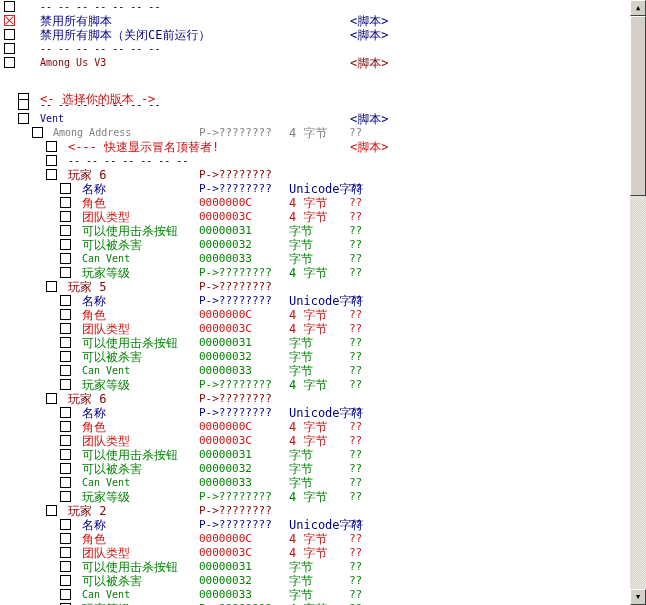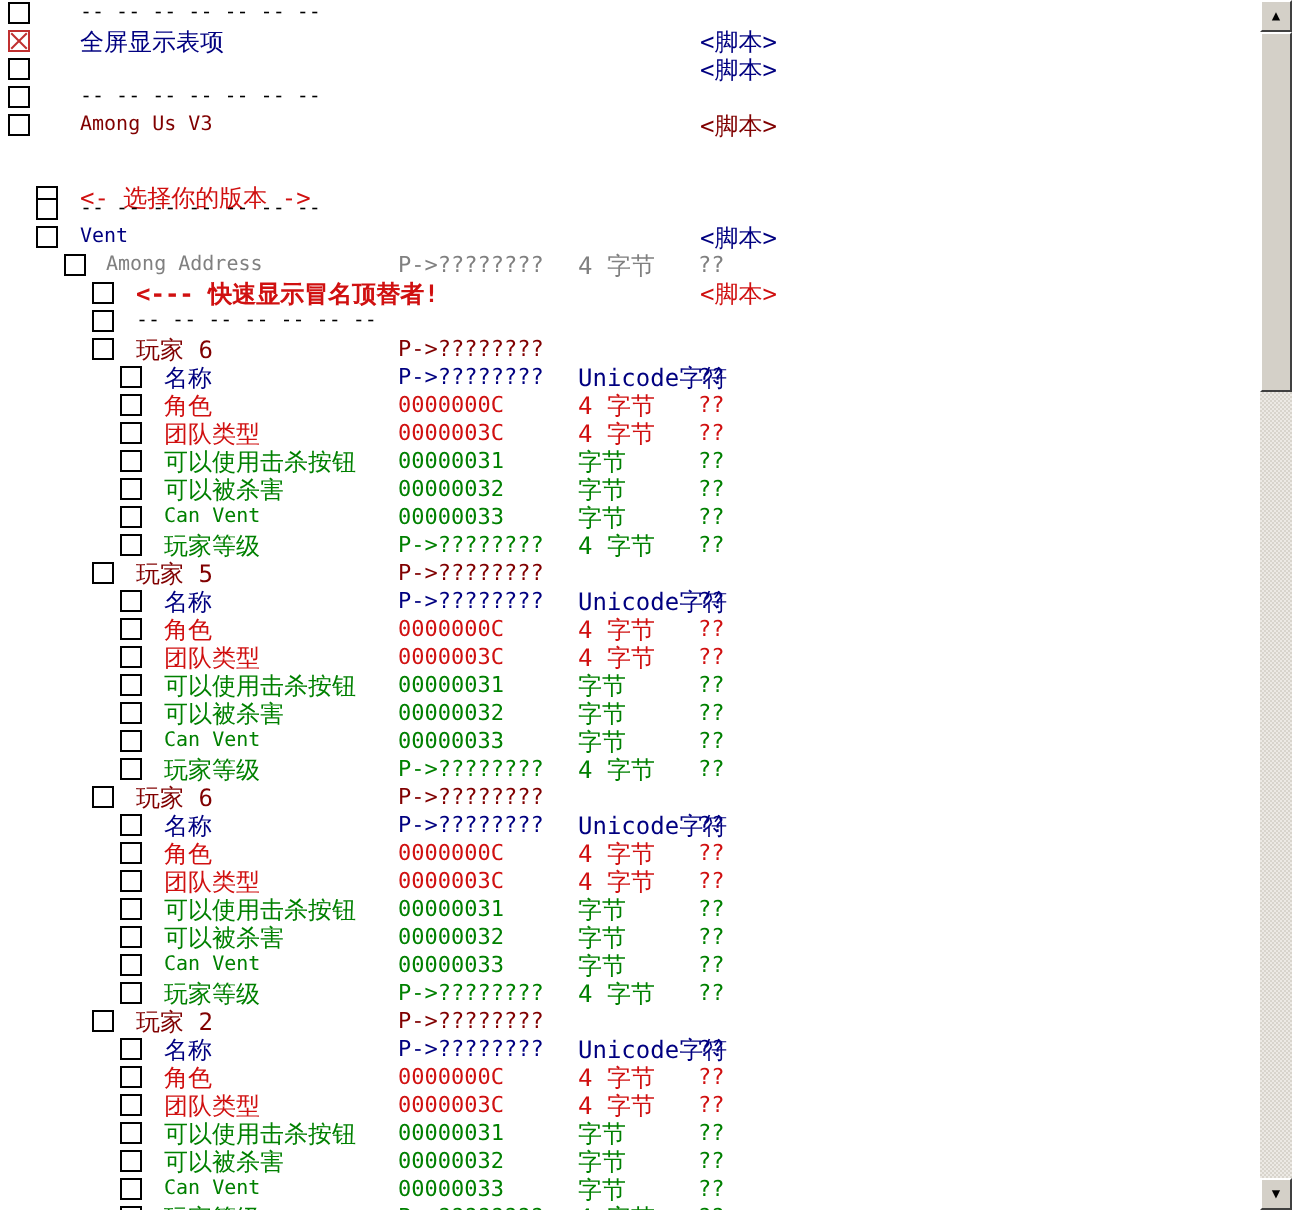--- a/index.html
+++ b/index.html
@@ -41,25 +41,26 @@
 </head>
 <body>
 
 <div class="list" id="list">
     <div class="row" style="top: 0px;">
       <span class="cb" style="left: 4px;"></span>
       <span class="desc c-black c-mono" style="left: 40px;">-- -- -- -- -- -- --</span>
     </div>
     <div class="row" style="top: 14px;">
       <span class="cb checked" style="left: 4px;"></span>
-      <span class="desc c-blue" style="left: 40px;">全屏显示表项</span>
+      <span class="desc c-blue" style="left: 40px;">禁用所有脚本</span>
       <span class="script c-blue">&lt;脚本&gt;</span>
     </div>
     <div class="row" style="top: 28px;">
       <span class="cb" style="left: 4px;"></span>
+      <span class="desc c-blue" style="left: 40px;">禁用所有脚本（关闭CE前运行）</span>
       <span class="script c-blue">&lt;脚本&gt;</span>
     </div>
     <div class="row" style="top: 42px;">
       <span class="cb" style="left: 4px;"></span>
       <span class="desc c-black c-mono" style="left: 40px;">-- -- -- -- -- -- --</span>
     </div>
     <div class="row" style="top: 56px;">
       <span class="cb" style="left: 4px;"></span>
       <span class="desc c-darkred c-mono" style="left: 40px;">Among Us V3</span>
       <span class="script c-darkred">&lt;脚本&gt;</span>
@@ -79,21 +80,21 @@
     </div>
     <div class="row" style="top: 126px;">
       <span class="cb" style="left: 32px;"></span>
       <span class="desc c-gray c-mono" style="left: 53px;">Among Address</span>
       <span class="addr c-gray">P-&gt;????????</span>
       <span class="type c-gray">4 字节</span>
       <span class="val c-gray">??</span>
     </div>
     <div class="row" style="top: 140px;">
       <span class="cb" style="left: 46px;"></span>
-      <span class="desc c-red" style="left: 68px; font-weight: bold;">&lt;--- 快速显示冒名顶替者!</span>
+      <span class="desc c-red" style="left: 68px;">&lt;--- 快速显示冒名顶替者!</span>
       <span class="script c-red">&lt;脚本&gt;</span>
     </div>
     <div class="row" style="top: 154px;">
       <span class="cb" style="left: 46px;"></span>
       <span class="desc c-black c-mono" style="left: 68px;">-- -- -- -- -- -- --</span>
     </div>
     <div class="row" style="top: 168px;">
       <span class="cb" style="left: 46px;"></span>
       <span class="desc c-darkred" style="left: 68px;">玩家 6</span>
       <span class="addr c-darkred">P-&gt;????????</span>

